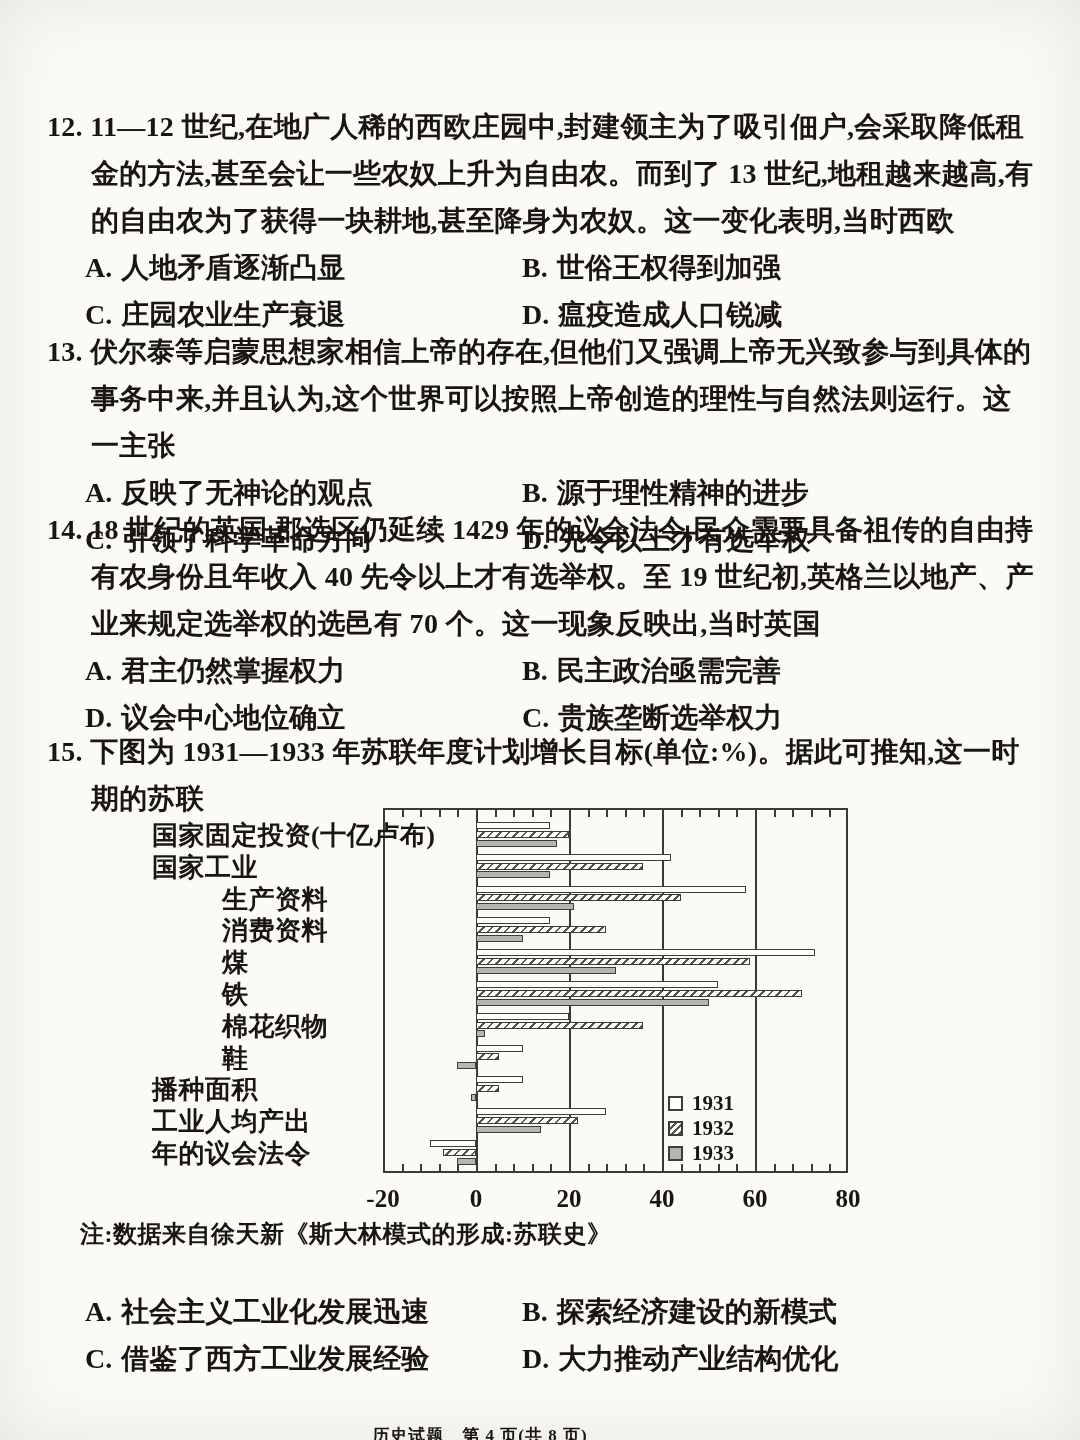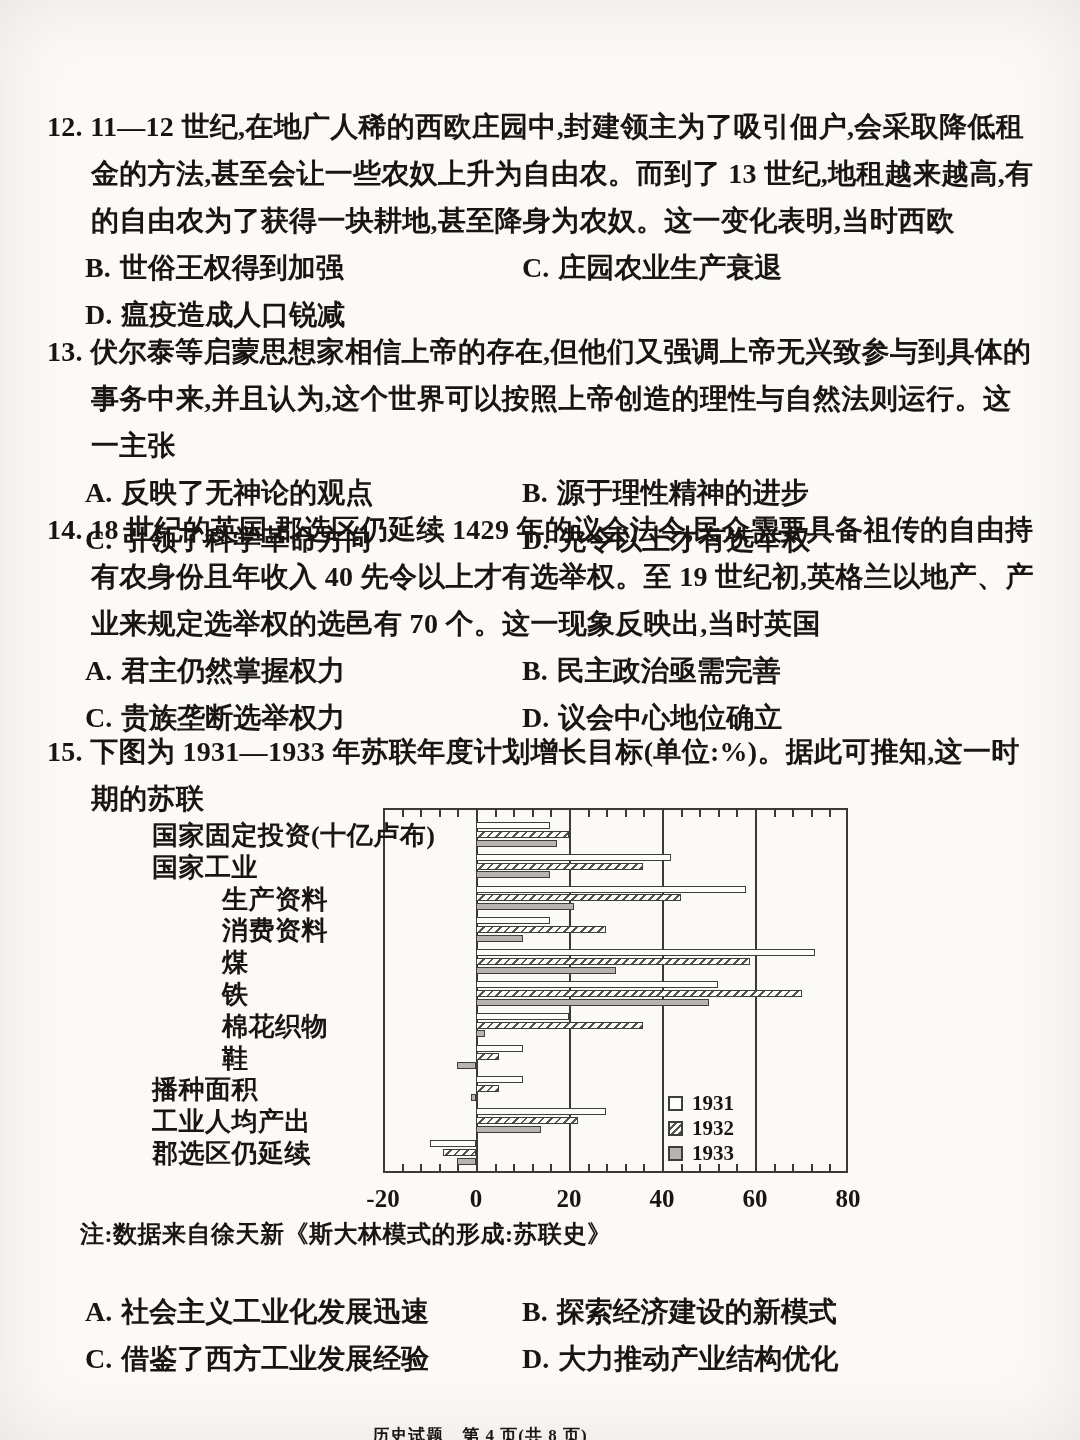--- a/index.html
+++ b/index.html
@@ -61,20 +61,21 @@
   }
 </style>
 </head>
 <body>
 
 <div class="page">
 
   <section class="question" style="top:103px">
     <p class="stem"><span>12.</span> <span>11—12 世纪,在地广人稀的西欧庄园中,封建领主为了吸引佃户,会采取降低租金的方法,甚至会让一些农奴上升为自由农。而到了 13 世纪,地租越来越高,有的自由农为了获得一块耕地,甚至降身为农奴。这一变化表明,当时西欧</span></p>
     <div class="opts">
+      <div class="opt"><span class="lab">A.</span><span>人地矛盾逐渐凸显</span></div>
       <div class="opt"><span class="lab">B.</span><span>世俗王权得到加强</span></div>
       <div class="opt"><span class="lab">C.</span><span>庄园农业生产衰退</span></div>
       <div class="opt"><span class="lab">D.</span><span>瘟疫造成人口锐减</span></div>
     </div>
   </section>
 
   <section class="question" style="top:328px">
     <p class="stem"><span>13.</span> <span>伏尔泰等启蒙思想家相信上帝的存在,但他们又强调上帝无兴致参与到具体的事务中来,并且认为,这个世界可以按照上帝创造的理性与自然法则运行。这一主张</span></p>
     <div class="opts">
       <div class="opt"><span class="lab">A.</span><span>反映了无神论的观点</span></div>
@@ -82,22 +83,22 @@
       <div class="opt"><span class="lab">C.</span><span>引领了科学革命方向</span></div>
       <div class="opt"><span class="lab">D.</span><span>先令以上才有选举权</span></div>
     </div>
   </section>
 
   <section class="question" style="top:506px">
     <p class="stem"><span>14.</span> <span>18 世纪的英国,郡选区仍延续 1429 年的议会法令,民众需要具备祖传的自由持有农身份且年收入 40 先令以上才有选举权。至 19 世纪初,英格兰以地产、产业来规定选举权的选邑有 70 个。这一现象反映出,当时英国</span></p>
     <div class="opts">
       <div class="opt"><span class="lab">A.</span><span>君主仍然掌握权力</span></div>
       <div class="opt"><span class="lab">B.</span><span>民主政治亟需完善</span></div>
+      <div class="opt"><span class="lab">D.</span><span>议会中心地位确立</span></div>
       <div class="opt"><span class="lab">C.</span><span>贵族垄断选举权力</span></div>
-      <div class="opt"><span class="lab">D.</span><span>议会中心地位确立</span></div>
     </div>
   </section>
 
   <section class="question" style="top:728px">
     <p class="stem"><span>15.</span> <span>下图为 1931—1933 年苏联年度计划增长目标(单位:%)。据此可推知,这一时期的苏联</span></p>
   </section>
 
   <div class="chart">
     <div class="plot">
         <div class="gridline" style="left: 91px;"></div>
@@ -193,21 +194,21 @@
   <div class="cat-label" style="left: 152px; top: 30px;">国家固定投资(十亿卢布)</div>
       <div class="cat-label" style="left: 152px; top: 61.8px;">国家工业</div>
       <div class="cat-label" style="left: 222px; top: 93.6px;">生产资料</div>
       <div class="cat-label" style="left: 222px; top: 125.4px;">消费资料</div>
       <div class="cat-label" style="left: 222px; top: 157.2px;">煤</div>
       <div class="cat-label" style="left: 222px; top: 189px;">铁</div>
       <div class="cat-label" style="left: 222px; top: 220.8px;">棉花织物</div>
       <div class="cat-label" style="left: 222px; top: 252.6px;">鞋</div>
       <div class="cat-label" style="left: 152px; top: 284.4px;">播种面积</div>
       <div class="cat-label" style="left: 152px; top: 316.2px;">工业人均产出</div>
-      <div class="cat-label" style="left: 152px; top: 348px;">郡选区仍延续</div>
+      <div class="cat-label" style="left: 152px; top: 348px;">年的议会法令</div>
       <div class="xtick-label" style="left: 383px;">-20</div>
       <div class="xtick-label" style="left: 476px;">0</div>
       <div class="xtick-label" style="left: 569px;">20</div>
       <div class="xtick-label" style="left: 662px;">40</div>
       <div class="xtick-label" style="left: 755px;">60</div>
       <div class="xtick-label" style="left: 848px;">80</div>
     </div>
 
   <div class="note">注:数据来自徐天新《斯大林模式的形成:苏联史》</div>
 

